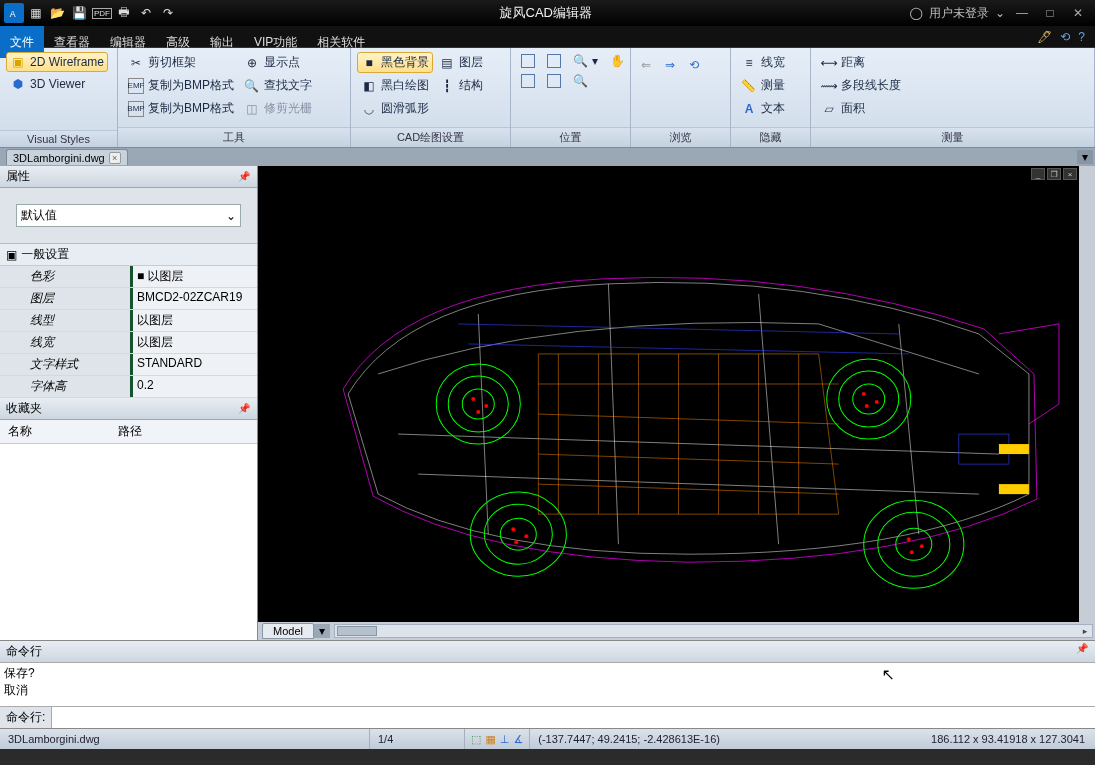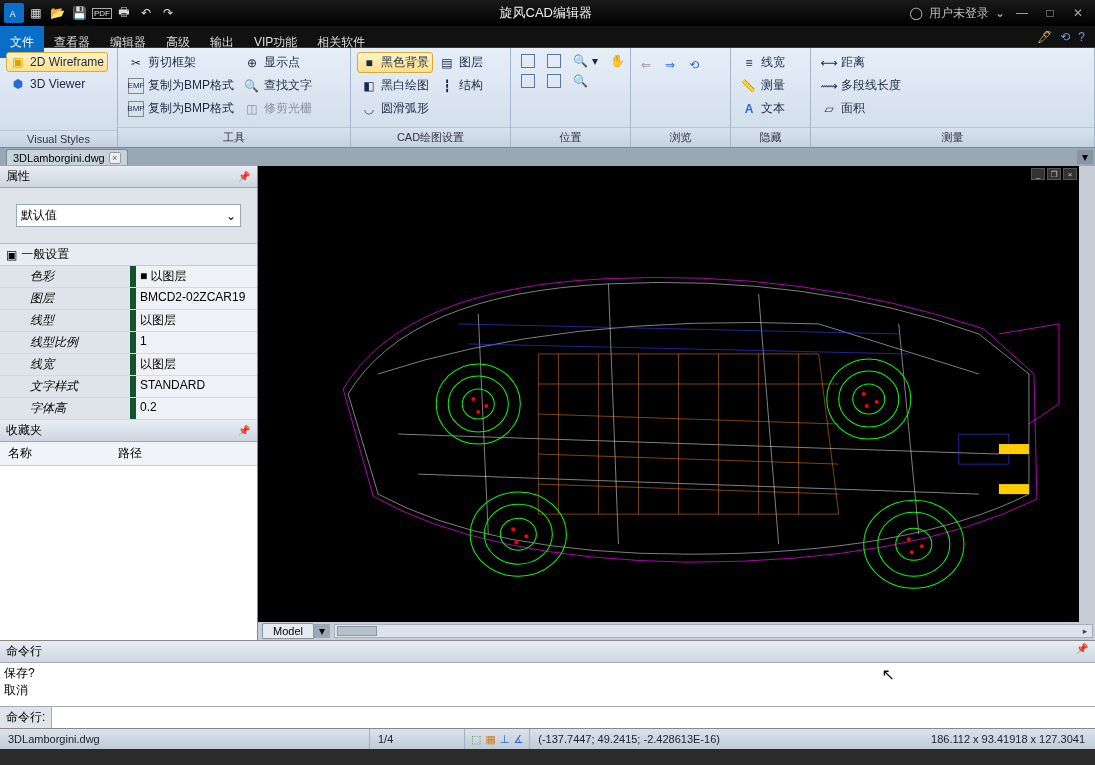--- a/index.html
+++ b/index.html
@@ -42,21 +42,21 @@
 
 .main { display: flex; height: 474px; }
 .left { width: 258px; background: #dfe4ea; border-right: 1px solid #888; display: flex; flex-direction: column; }
 .panel-head { background: linear-gradient(#e8edf3,#cdd6e0); border-bottom: 1px solid #9aa; padding: 2px 6px; font-size: 12px; display:flex;align-items:center;justify-content:space-between; }
 .pin { font-size:10px;color:#555;cursor:pointer; }
 .combo { margin: 16px; border: 1px solid #9aa; background: #fff; padding: 2px 4px; font-size: 12px; display:flex;justify-content:space-between;align-items:center; }
 .propgrid { flex: 0 0 auto; overflow: hidden; border-top: 1px solid #bbb; }
 .prop-section { background:#e8edf3; padding:2px 6px; font-size:12px; border-bottom:1px solid #c4cbd4; display:flex;align-items:center;gap:4px; }
 .prop-row { display:flex; border-bottom:1px solid #d4d9e0; font-size:12px; }
 .prop-row .k { width: 130px; padding: 2px 0 2px 30px; font-style: italic; }
-.prop-row .v { flex:1; padding:2px 4px; background:#eef1f5; border-left:6px solid #14532d; overflow:hidden;white-space:nowrap; }
+.prop-row .v { flex:1; padding:2px 4px; background:#eef1f5; border-left:3px solid #14532d; overflow:hidden;white-space:nowrap; }
 .fav { flex: 1; display:flex; flex-direction:column; }
 .fav-head-row { display:flex; font-size:12px; border-bottom:1px solid #c4cbd4; background:#f0f3f7; }
 .fav-head-row div { padding:3px 8px; }
 .fav-body { flex:1; background:#fff; }
 
 .viewport-wrap { flex: 1; display:flex; flex-direction:column; background:#000; position:relative; }
 .viewport { flex:1; background:#000; position:relative; overflow:hidden; }
 .vp-scroll-v { width:16px; background:#c6cdd6; }
 .vp-controls { position:absolute; top:2px; right:2px; display:flex; gap:2px; }
 .vp-controls div { width:14px;height:12px;background:#333;border:1px solid #555;color:#ccc;font-size:8px;display:flex;align-items:center;justify-content:center;cursor:pointer; }
@@ -324,24 +324,20 @@
             <div class="k">色彩</div>
             <div class="v">■ 以图层</div>
           </div>
           <div class="prop-row">
             <div class="k">图层</div>
             <div class="v">BMCD2-02ZCAR19</div>
           </div>
           <div class="prop-row">
             <div class="k">线型</div>
             <div class="v">以图层</div>
-          </div>
-          <div class="prop-row">
-            <div class="k">线型比例</div>
-            <div class="v">1</div>
           </div>
           <div class="prop-row">
             <div class="k">线宽</div>
             <div class="v">以图层</div>
           </div>
           <div class="prop-row">
             <div class="k">文字样式</div>
             <div class="v">STANDARD</div>
           </div>
           <div class="prop-row">

